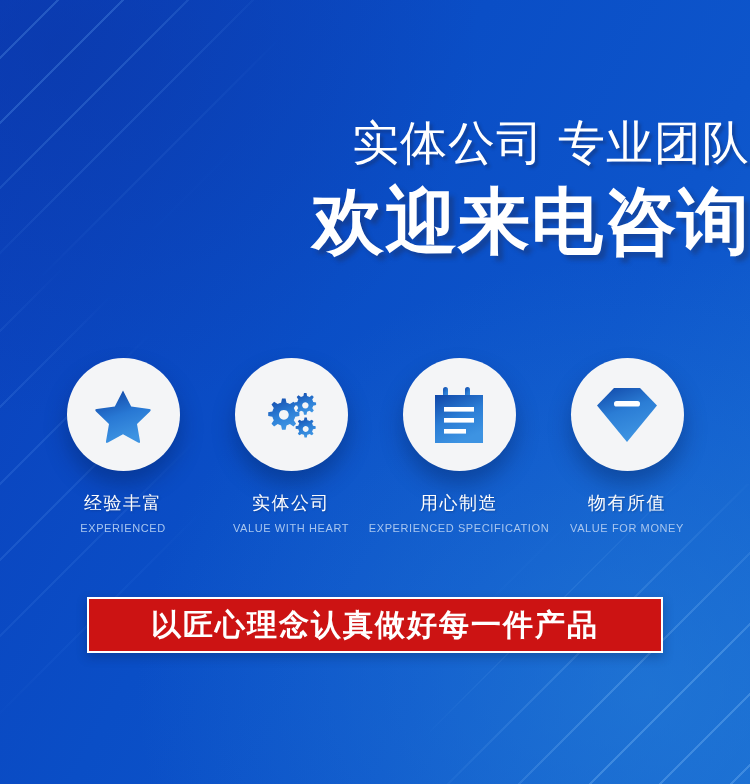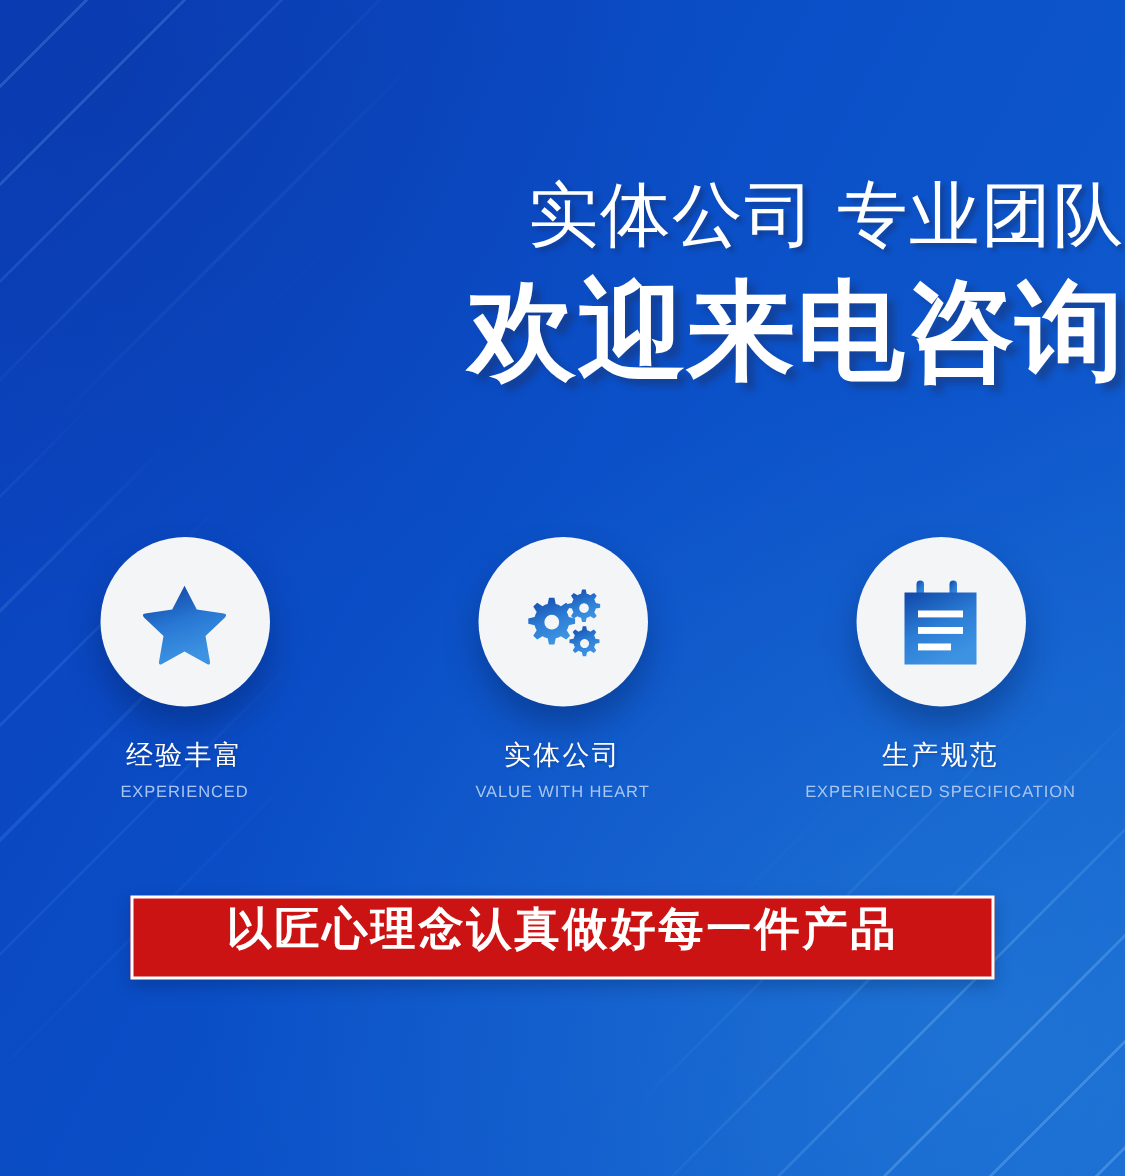--- a/index.html
+++ b/index.html
@@ -83,21 +83,21 @@
     margin-top:7px;color:#a8c6ef;font-size:11px;font-weight:400;
     letter-spacing:.6px;white-space:nowrap;text-align:right;
   }
 
   
   .banner{
     position:absolute;left:87px;top:597px;width:576px;height:56px;
     background:#cc1313;
     border:2px solid #ffffff;
     box-sizing:border-box;
-    display:flex;justify-content:center;
+    display:flex;align-items:center;justify-content:center;
     box-shadow:0 4px 10px rgba(5,25,70,.30);
   }
   .banner-text{
     color:#ffffff;font-size:30px;font-weight:bold;letter-spacing:2px;
     white-space:nowrap;
   }
 </style>
 </head>
 <body>
 
@@ -169,24 +169,43 @@
             </defs>
             <rect x="12" y="2" width="5" height="14" rx="2.5" fill="url(#gClip)"></rect>
             <rect x="34" y="2" width="5" height="14" rx="2.5" fill="url(#gClip)"></rect>
             <rect x="4" y="10" width="48" height="48" fill="url(#gClip)"></rect>
             <rect x="13" y="22" width="30" height="4.6" fill="#ffffff"></rect>
             <rect x="13" y="33" width="30" height="4.6" fill="#ffffff"></rect>
             <rect x="13" y="44" width="22" height="4.6" fill="#ffffff"></rect>
           </svg>
         </span>
       </div>
-      <div class="f-cn">生产规范</div>
+      <div class="f-cn">用心制造</div>
       <div class="f-en">EXPERIENCED SPECIFICATION</div>
     </div>
 
+    <div class="feature">
+      <div class="circle">
+        <span>
+          <svg width="64" height="58" viewBox="0 0 64 58">
+            <defs>
+              <linearGradient id="gDia" x1="0" y1="0" x2="0.4" y2="1">
+                <stop offset="0" stop-color="#1047a8"></stop>
+                <stop offset="0.5" stop-color="#2b7dd5"></stop>
+                <stop offset="1" stop-color="#3d93e2"></stop>
+              </linearGradient>
+            </defs>
+            <path fill="url(#gDia)" d="M19 2 L45 2 L62 19.5 L32 56 L2 19.5 Z"></path>
+            <rect x="19" y="15" width="26" height="5.6" rx="2.6" fill="#ffffff"></rect>
+          </svg>
+        </span>
+      </div>
+      <div class="f-cn">物有所值</div>
+      <div class="f-en">VALUE FOR MONEY</div>
+    </div>
 
   </div>
 
   <div class="banner">
     <span class="banner-text">以匠心理念认真做好每一件产品</span>
   </div>
 
 </div>
 
 </body></html>

